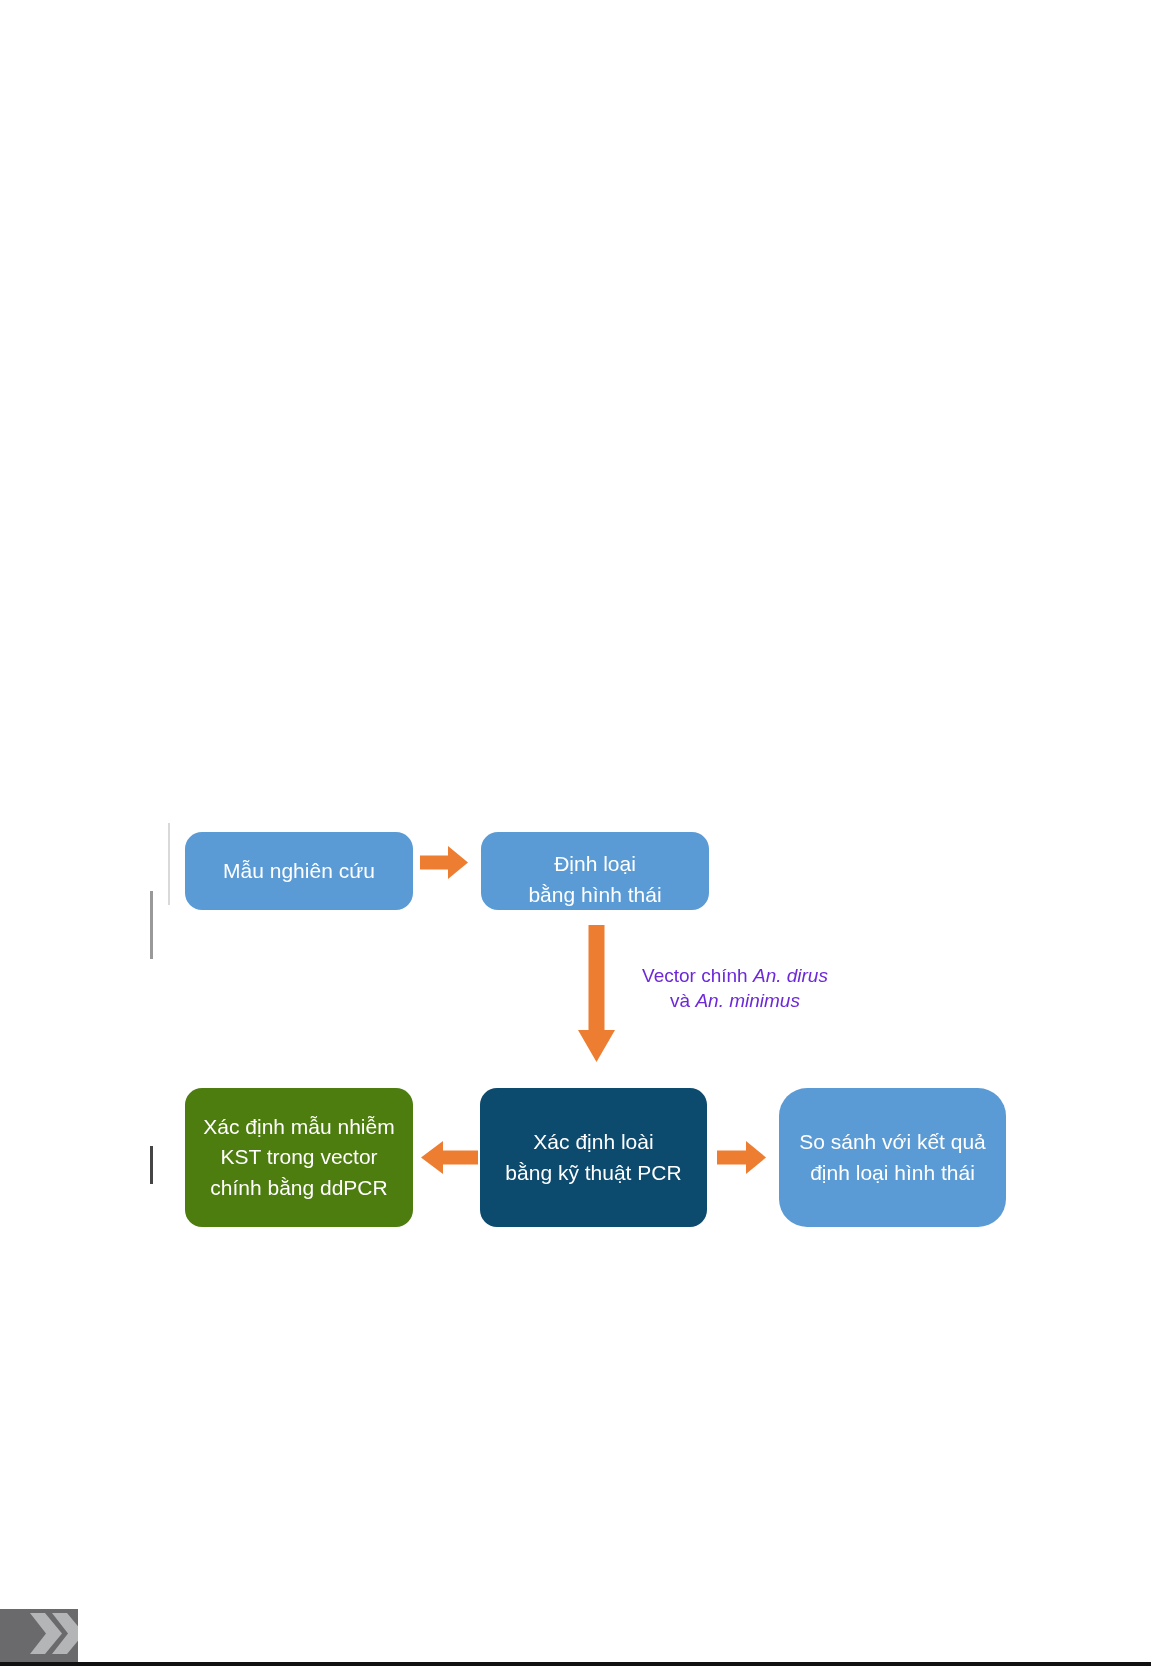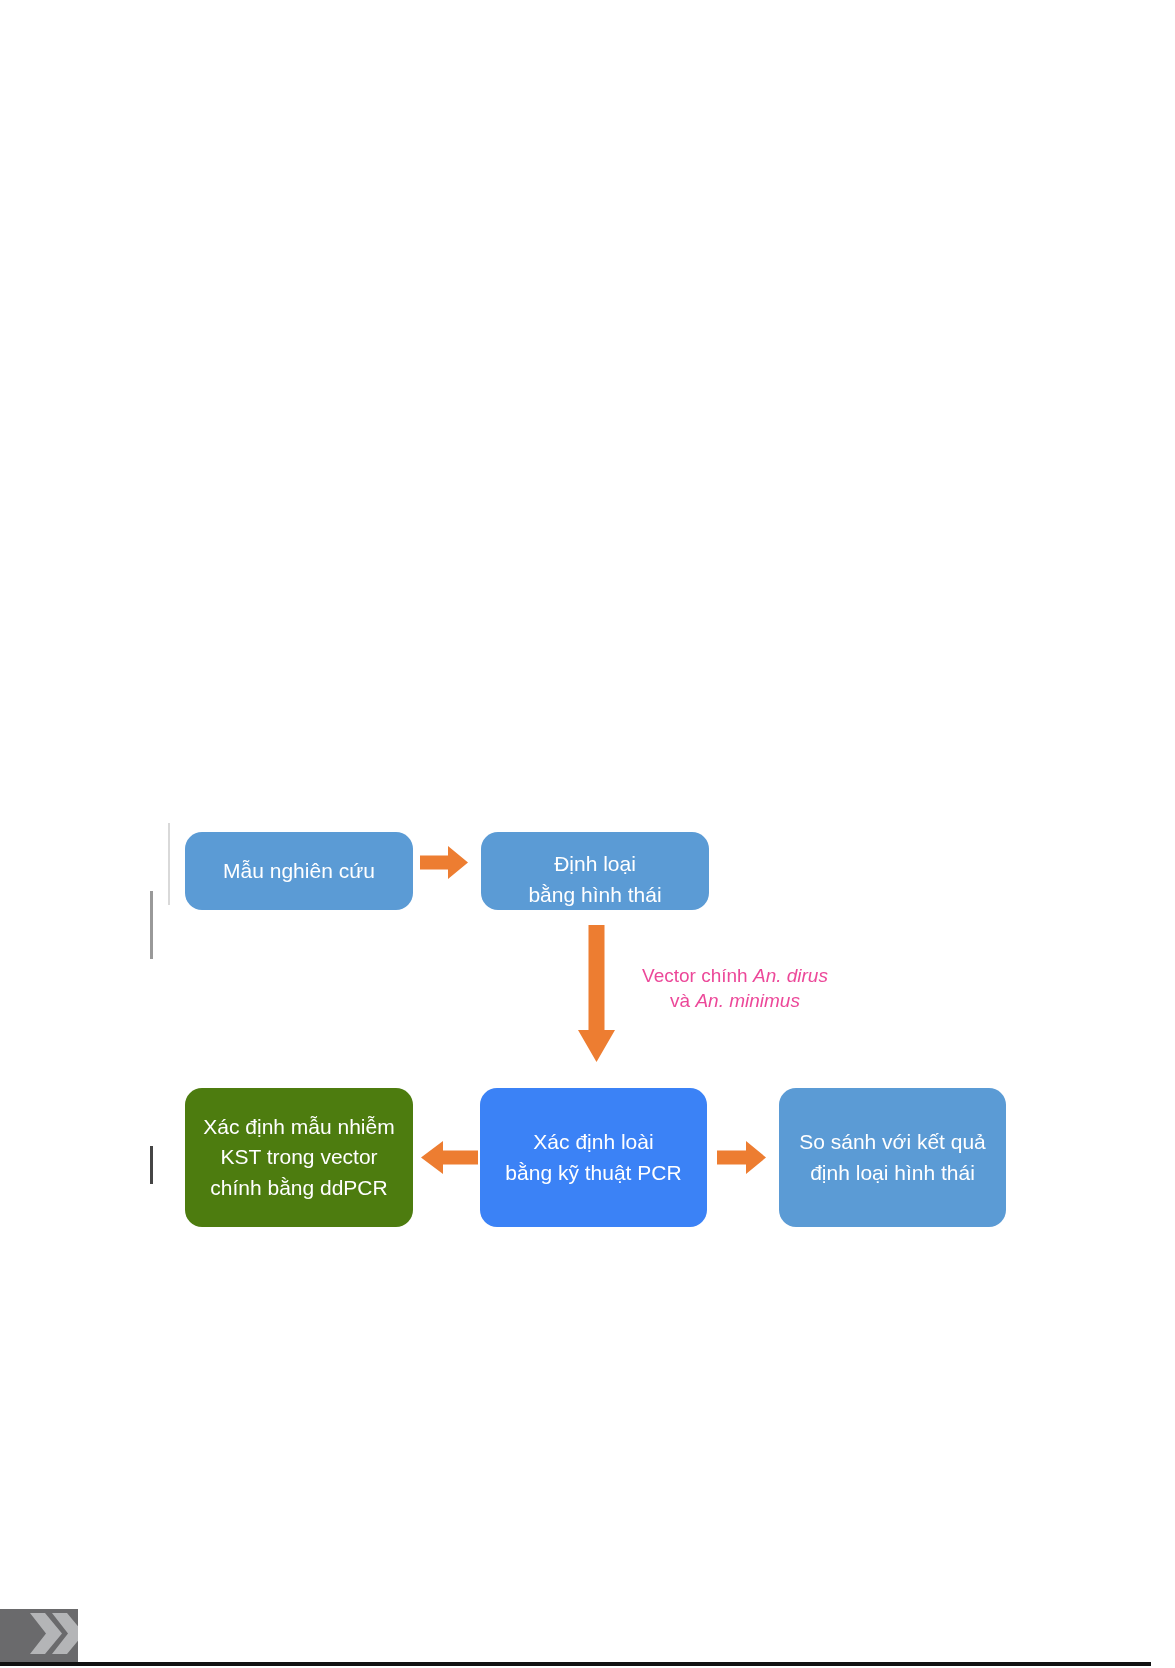--- a/index.html
+++ b/index.html
@@ -53,34 +53,34 @@
   </div>
 
   <svg class="arrow-svg" style="left:420px;top:846px;" width="48" height="33" viewBox="0 0 48 33">
     <polygon points="0,9.5 28,9.5 28,0 48,16.5 28,33 28,23.5 0,23.5" fill="#ed7d31"></polygon>
   </svg>
 
   <svg class="arrow-svg" style="left:578px;top:925px;" width="37" height="137" viewBox="0 0 37 137">
     <polygon points="10.5,0 26.5,0 26.5,105 37,105 18.5,137 0,105 10.5,105" fill="#ed7d31"></polygon>
   </svg>
 
-  <div class="annotation" style="left: 595px; top: 963px; width: 280px; color: #ec4899;"><span>Vector chính </span><em>An. dirus</em><br><span>và </span><em>An. minimus</em></div>
+  <div class="annotation" style="left: 595px; top: 963px; width: 280px; color: #6d28d9;"><span>Vector chính </span><em>An. dirus</em><br><span>và </span><em>An. minimus</em></div>
 
   <div class="flow-box" style="left: 185px; top: 1088px; width: 228px; height: 139px; background-color: #4d7c0f;">
     <span class="box-text">Xác định mẫu nhiễm
 KST trong vector
 chính bằng ddPCR</span>
   </div>
 
-  <div class="flow-box" style="left: 480px; top: 1088px; width: 227px; height: 139px; background-color: #3b82f6;">
+  <div class="flow-box" style="left: 480px; top: 1088px; width: 227px; height: 139px; background-color: #0c4a6e;">
     <span class="box-text">Xác định loài
 bằng kỹ thuật PCR</span>
   </div>
 
-  <div class="flow-box" style="left: 779px; top: 1088px; width: 227px; height: 139px; background-color: rgb(91, 155, 213);">
+  <div class="flow-box" style="left: 779px; top: 1088px; width: 227px; height: 139px; background-color: rgb(91, 155, 213); border-radius: 28px;">
     <span class="box-text">So sánh với kết quả
 định loại hình thái</span>
   </div>
 
   <svg class="arrow-svg" style="left:421px;top:1141px;" width="57" height="33" viewBox="0 0 57 33">
     <polygon points="57,9.5 22,9.5 22,0 0,16.5 22,33 22,23.5 57,23.5" fill="#ed7d31"></polygon>
   </svg>
 
   <svg class="arrow-svg" style="left:717px;top:1141px;" width="49" height="33" viewBox="0 0 49 33">
     <polygon points="0,9.5 29,9.5 29,0 49,16.5 29,33 29,23.5 0,23.5" fill="#ed7d31"></polygon>

